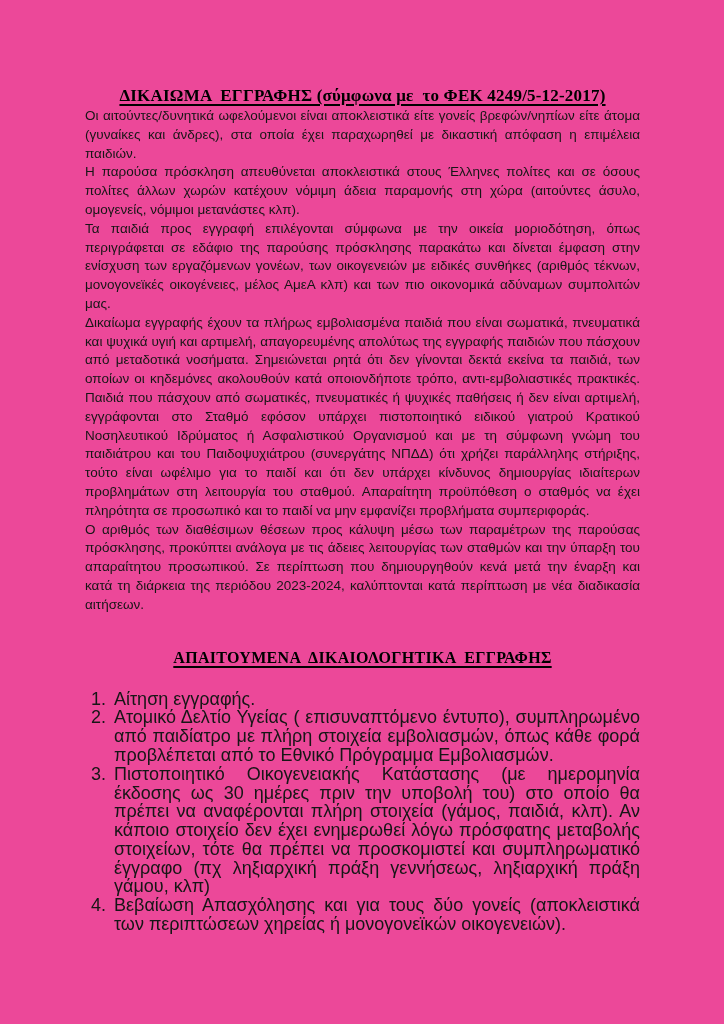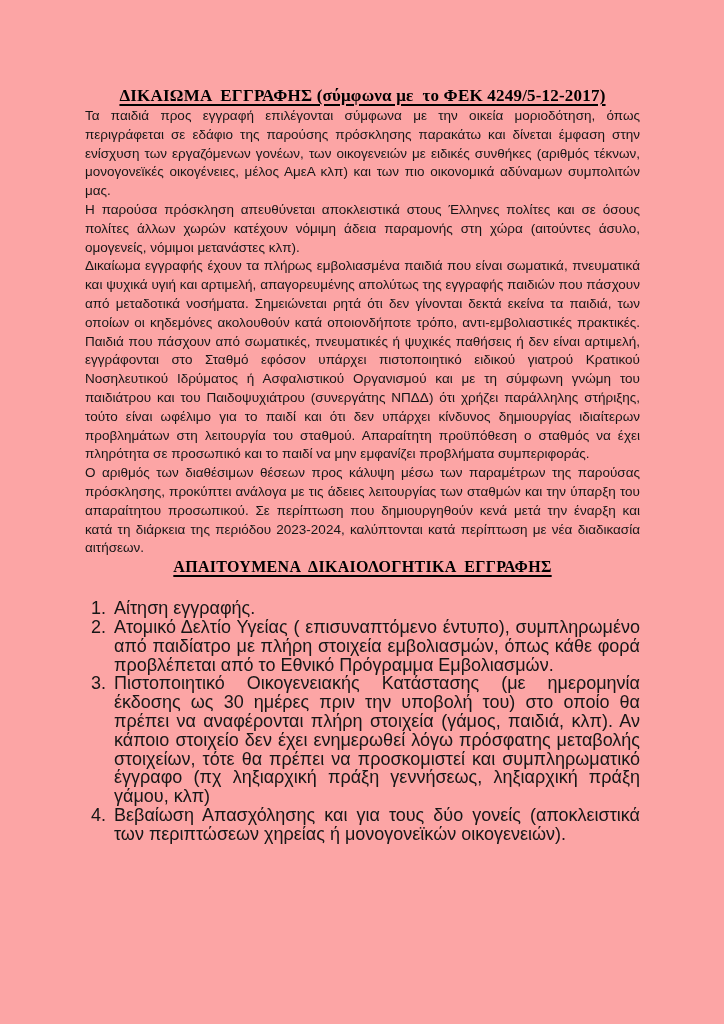--- a/index.html
+++ b/index.html
@@ -4,21 +4,21 @@
 <style>
   html, body {
     margin: 0;
     padding: 0;
     background: #ffffff;
   }
   .page {
     position: relative;
     width: 724px;
     height: 1024px;
-    background: #fca5a5;
+    background: #ec4899;
     overflow: hidden;
     box-sizing: border-box;
     color: #121212;
   }
   .content {
     box-sizing: border-box;
     padding: 86px 84px 0 85px;
   }
   .doc-title {
     font-family: "Liberation Serif", serif;
@@ -35,21 +35,21 @@
   }
   .body-par {
     font-family: "Liberation Sans", sans-serif;
     font-size: 13.5px;
     line-height: 18.8px;
     text-align: justify;
     margin: 0;
     color: #161616;
   }
   .b { font-weight: normal; }
-  .section { }
+  .section { margin-top: 34px; }
   .section-heading {
     font-family: "Liberation Serif", serif;
     font-size: 16px;
     font-weight: bold;
     text-align: center;
     text-decoration: underline;
     text-decoration-thickness: 1.5px;
     text-underline-offset: 3px;
     white-space: pre-wrap;
     margin: 0;
@@ -80,24 +80,25 @@
   }
 </style>
 </head>
 <body>
 
 <div class="page">
   <div class="content">
 
     <h1 class="doc-title">ΔΙΚΑΙΩΜΑ  ΕΓΓΡΑΦΗΣ (σύμφωνα με  το ΦΕΚ 4249/5-12-2017)</h1>
 
+    <p class="body-par">Οι αιτούντες/δυνητικά ωφελούμενοι είναι αποκλειστικά είτε γονείς βρεφών/νηπίων είτε άτομα (γυναίκες και άνδρες), στα οποία έχει παραχωρηθεί με δικαστική απόφαση η επιμέλεια παιδιών.</p>
+
+    <p class="body-par">Η παρούσα πρόσκληση απευθύνεται αποκλειστικά στους Έλληνες πολίτες και σε όσους πολίτες άλλων χωρών κατέχουν νόμιμη άδεια παραμονής στη χώρα (αιτούντες άσυλο, ομογενείς, νόμιμοι μετανάστες κλπ).</p>
 
     <p class="body-par">Τα παιδιά προς εγγραφή επιλέγονται σύμφωνα με την οικεία μοριοδότηση, όπως περιγράφεται σε εδάφιο της παρούσης πρόσκλησης παρακάτω και δίνεται έμφαση στην ενίσχυση των εργαζόμενων γονέων, των οικογενειών με ειδικές συνθήκες (αριθμός τέκνων, μονογονεϊκές οικογένειες, μέλος ΑμεΑ κλπ) και των πιο οικονομικά αδύναμων συμπολιτών μας.</p>
-
-    <p class="body-par">Η παρούσα πρόσκληση απευθύνεται αποκλειστικά στους Έλληνες πολίτες και σε όσους πολίτες άλλων χωρών κατέχουν νόμιμη άδεια παραμονής στη χώρα (αιτούντες άσυλο, ομογενείς, νόμιμοι μετανάστες κλπ).</p>
 
     <p class="body-par"><span>Δικαίωμα εγγραφής έχουν τα </span><span class="b">πλήρως εμβολιασμένα παιδιά</span><span> που είναι σωματικά, πνευματικά και ψυχικά υγιή και αρτιμελή, απαγορευμένης απολύτως της εγγραφής παιδιών που πάσχουν από μεταδοτικά νοσήματα. Σημειώνεται ρητά ότι δεν γίνονται δεκτά εκείνα τα παιδιά, των </span><span class="b">οποίων οι κηδεμόνες ακολουθούν κατά οποιονδήποτε τρόπο, αντι-εμβολιαστικές πρακτικές.</span><span> Παιδιά που πάσχουν από σωματικές, πνευματικές ή ψυχικές παθήσεις ή δεν είναι αρτιμελή, εγγράφονται στο Σταθμό εφόσον υπάρχει πιστοποιητικό ειδικού γιατρού Κρατικού Νοσηλευτικού Ιδρύματος ή Ασφαλιστικού Οργανισμού και με τη σύμφωνη γνώμη του παιδιάτρου και του Παιδοψυχιάτρου (συνεργάτης ΝΠΔΔ) ότι χρήζει παράλληλης στήριξης, τούτο είναι ωφέλιμο για το παιδί και ότι δεν υπάρχει κίνδυνος δημιουργίας ιδιαίτερων προβλημάτων στη λειτουργία του σταθμού. Απαραίτητη προϋπόθεση ο σταθμός να έχει πληρότητα σε προσωπικό και το παιδί να μην εμφανίζει προβλήματα συμπεριφοράς.</span></p>
 
     <p class="body-par">Ο αριθμός των διαθέσιμων θέσεων προς κάλυψη μέσω των παραμέτρων της παρούσας πρόσκλησης, προκύπτει ανάλογα με τις άδειες λειτουργίας των σταθμών και την ύπαρξη του απαραίτητου προσωπικού. Σε περίπτωση που δημιουργηθούν κενά μετά την έναρξη και κατά τη διάρκεια της περιόδου 2023-2024, καλύπτονται κατά περίπτωση με νέα διαδικασία αιτήσεων.</p>
 
     <div class="section">
       <h2 class="section-heading">ΑΠΑΙΤΟΥΜΕΝΑ  ΔΙΚΑΙΟΛΟΓΗΤΙΚΑ  ΕΓΓΡΑΦΗΣ</h2>
 
       <ol class="doc-list">
         <li>Αίτηση εγγραφής.</li>

